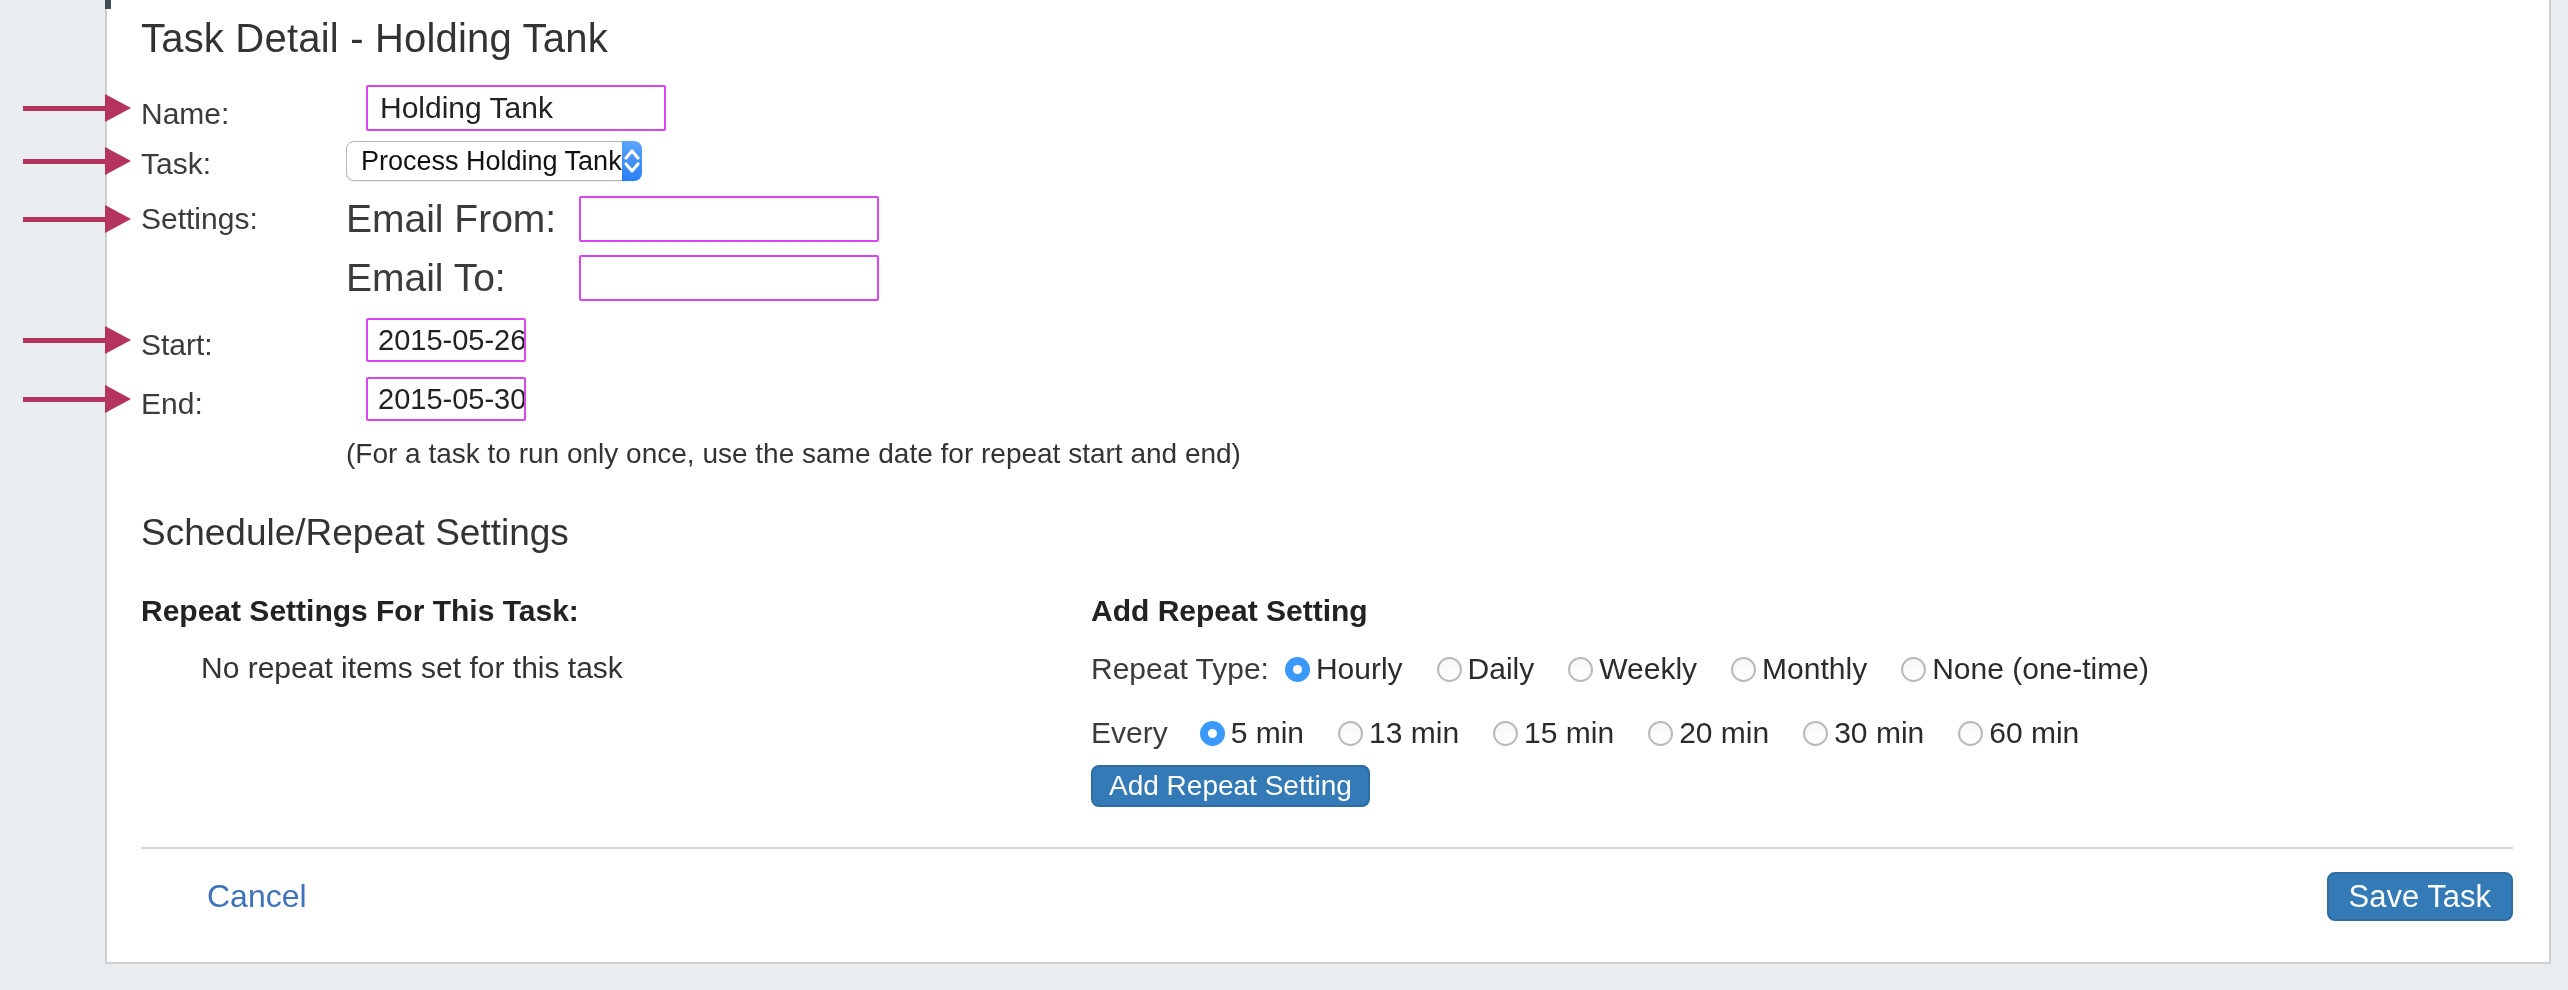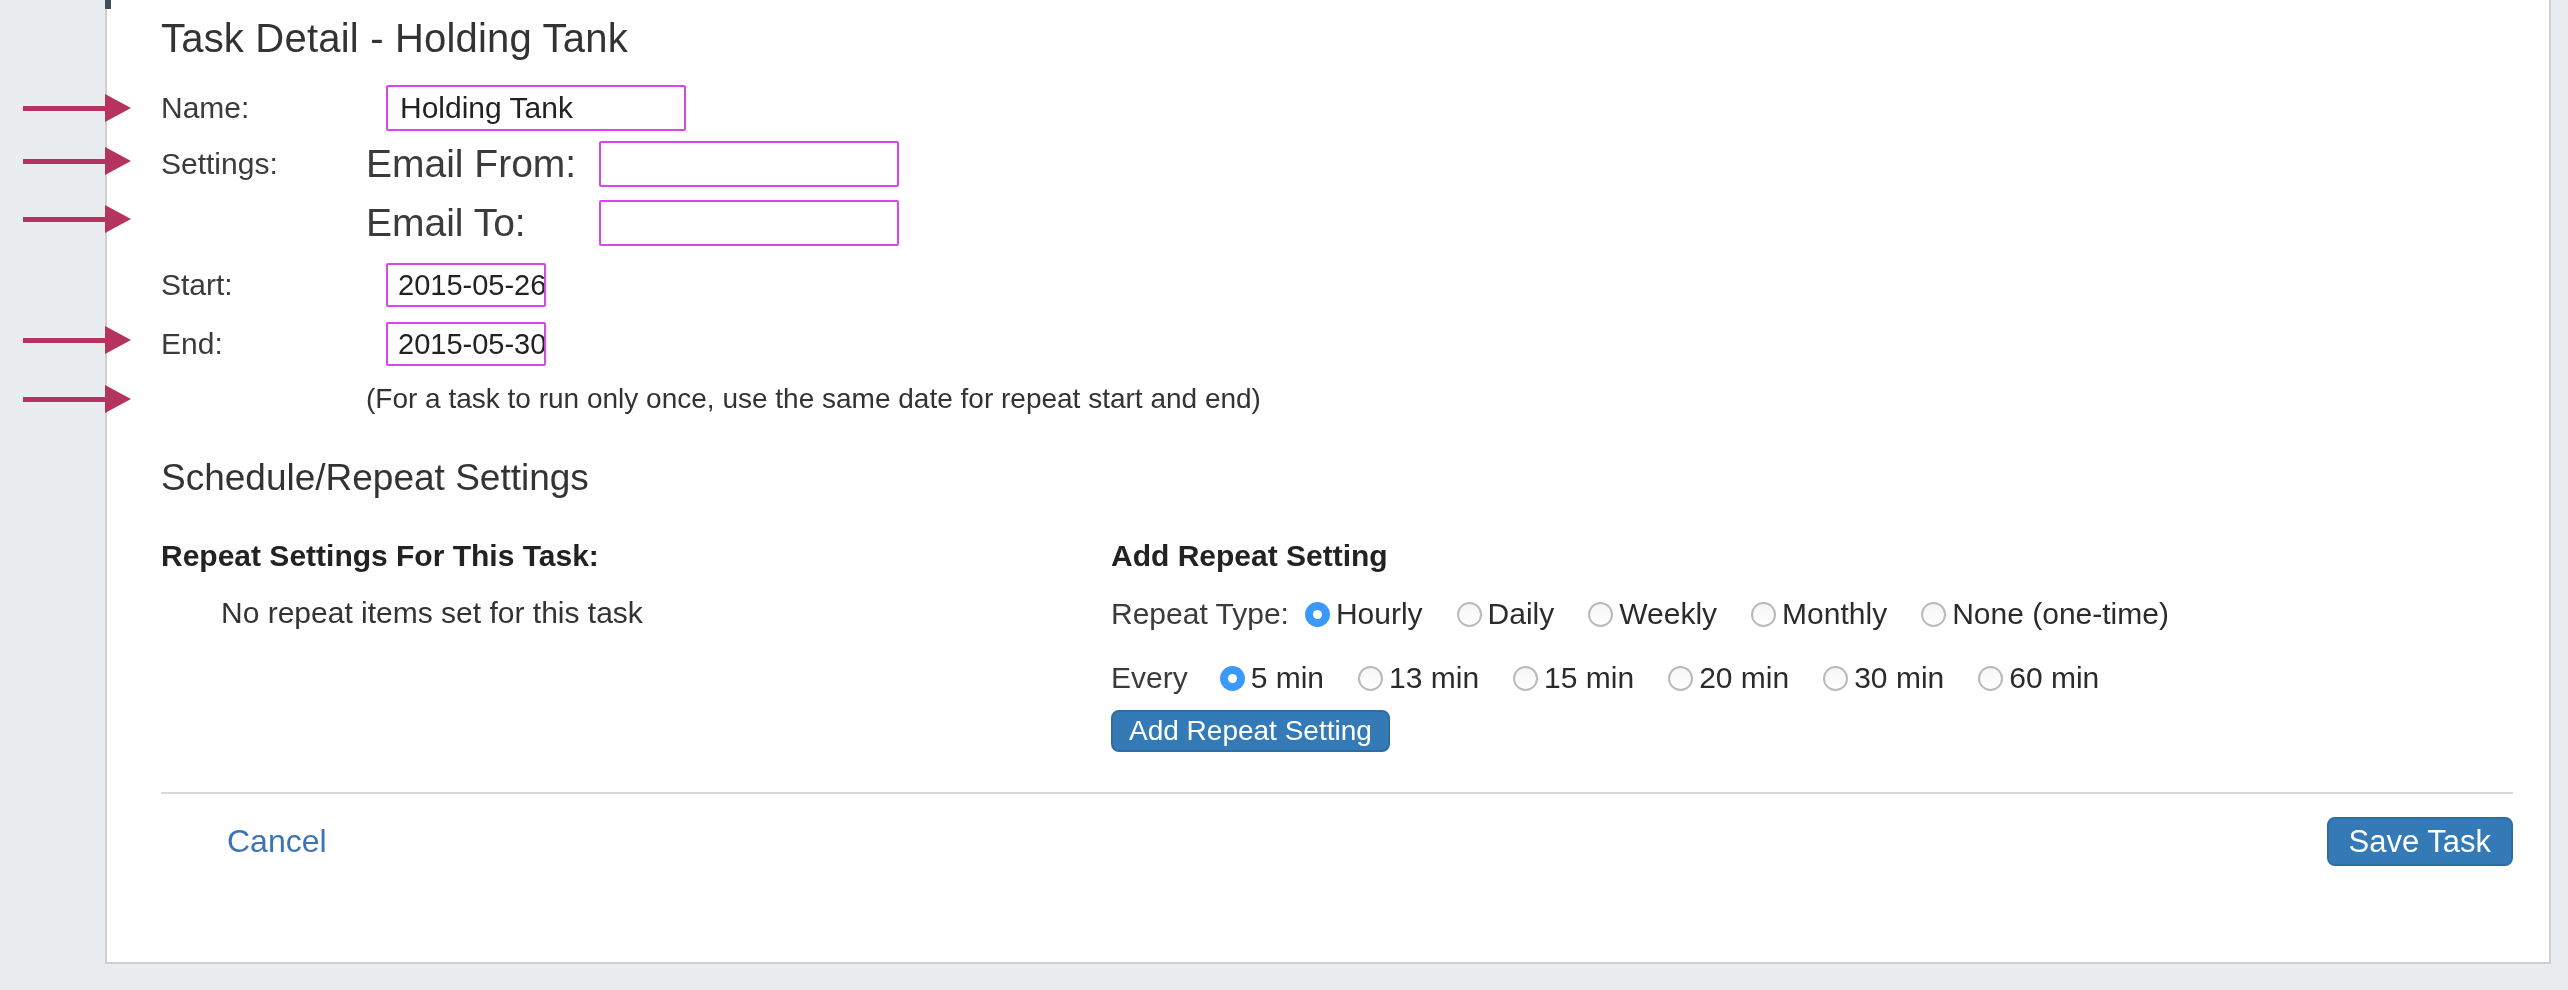--- a/index.html
+++ b/index.html
@@ -12,35 +12,35 @@
   }
   .page { position: relative; width: 2568px; height: 990px; background: #e9edf0; overflow: hidden; }
 
   
   .panel {
     position: absolute; left: 105px; top: 0;
     width: 2446px; height: 964px;
     box-sizing: border-box;
     background: #ffffff;
     border: 2px solid #cfcfcf; border-top: none;
-    padding: 14px 36px 0 54px;
+    padding: 14px 36px 0 34px;
   }
   .top-mark {
     position: absolute; left: -2px; top: 0; width: 6px; height: 9px;
     background: #434d56;
   }
 
   h1.page-title {
     margin: 0; font-size: 40px; line-height: 48px; font-weight: 400; color: #333;
     letter-spacing: 0.2px;
   }
 
   
   .form { margin-top: 23px; }
-  .form-row { display: flex; align-items: center; }
+  .form-row { display: flex; align-items: flex-end; }
   .form-label { width: 205px; flex: 0 0 205px; font-size: 30px; color: #3b3b3b; }
   .row-name { margin-bottom: 10px; }
   .row-task { margin-bottom: 15px; }
   .row-settings { margin-bottom: 17px; align-items: flex-start; }
   .row-settings .form-label { line-height: 46px; }
   .row-start { margin-bottom: 15px; }
   .row-end { margin-bottom: 18px; }
 
   input.text-input {
     box-sizing: border-box; height: 46px; width: 300px;
@@ -142,20 +142,32 @@
 
     <h1 class="page-title">Task Detail - Holding Tank</h1>
 
     <div class="form">
 
       <div class="form-row row-name">
         <span class="form-label">Name:</span>
         <input class="text-input" type="text" value="Holding Tank" style="">
       </div>
 
+      <div class="form-row row-task">
+        <span class="form-label">Task:</span>
+        <div class="select">
+          <span class="select-value">Process Holding Tank</span>
+          <span class="select-stepper">
+            <svg width="20" height="30" viewBox="0 0 20 30">
+              <path d="M4 12 L10 5 L16 12" fill="none" stroke="#ffffff" stroke-width="3.2" stroke-linecap="round" stroke-linejoin="round"></path>
+              <path d="M4 18 L10 25 L16 18" fill="none" stroke="#ffffff" stroke-width="3.2" stroke-linecap="round" stroke-linejoin="round"></path>
+            </svg>
+          </span>
+        </div>
+      </div>
 
       <div class="form-row row-settings">
         <span class="form-label">Settings:</span>
         <div class="sub-rows">
           <div class="sub-row">
             <span class="sub-label">Email From:</span>
             <input class="text-input" type="text" value="" style="">
           </div>
           <div class="sub-row">
             <span class="sub-label">Email To:</span>

